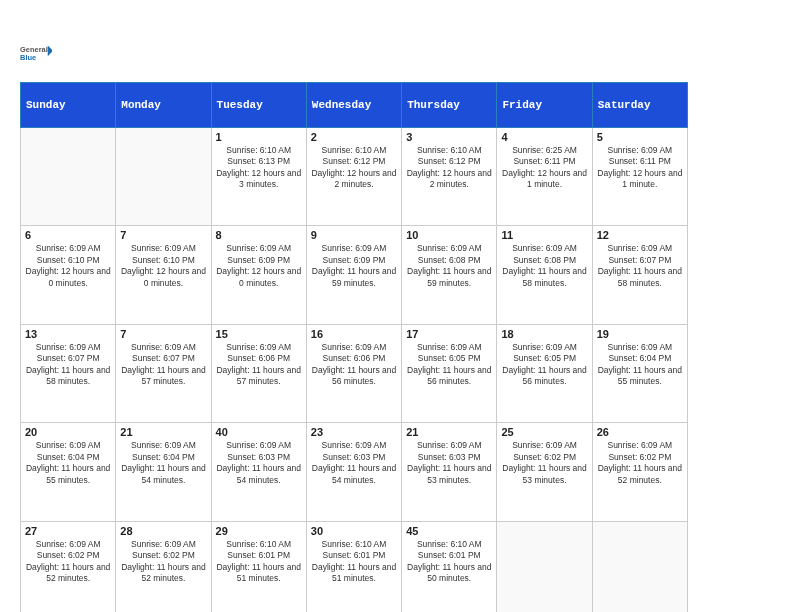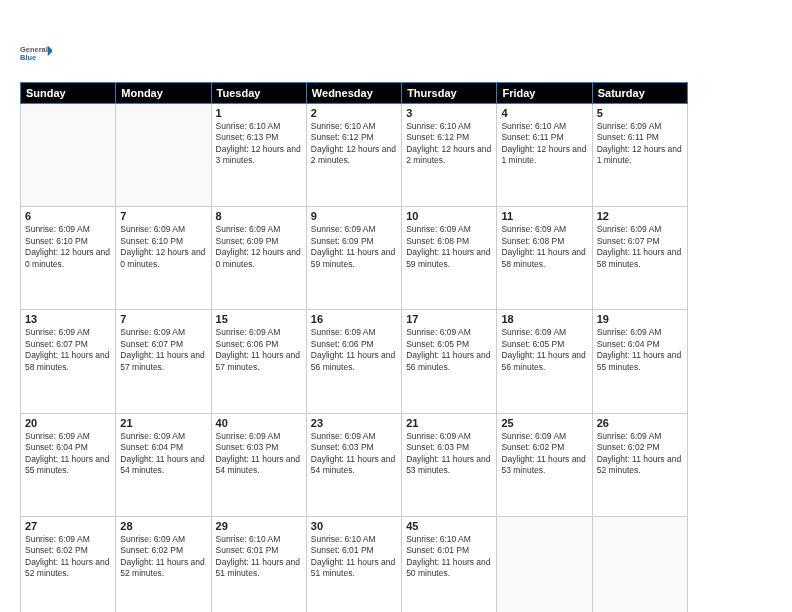--- a/index.html
+++ b/index.html
@@ -44,47 +44,49 @@
       color: #444;
     }
     .calendar {
       flex: 1;
       border: 1px solid #ccc;
       border-collapse: collapse;
       width: 100%;
       table-layout: fixed;
     }
     .calendar th {
-      background-color: #000000;
+      background-color: #1d4ed8;
       color: #fff;
       font-size: 11px;
       font-weight: bold;
-      padding: 4px 5px;
+      padding: 16px 5px;
       border: 1px solid #2a7fc1;
       text-align: left;
+      font-family: Liberation Mono, monospace;
     }
     .calendar td {
       border: 1px solid #ccc;
       vertical-align: top;
       padding: 3px 4px;
       font-size: 9px;
       color: #333;
       height: 88px;
     }
     .day-num {
       font-size: 11px;
       font-weight: bold;
       color: #222;
       display: block;
       margin-bottom: 2px;
     }
     .day-info {
       font-size: 8.5px;
       line-height: 1.35;
       color: #333;
+      text-align: center;
     }
     .empty-cell {
       background: #f9f9f9;
     }
   </style>
 </head>
 <body>
 
 <div class="page">
   <div class="header">
@@ -133,21 +135,21 @@
           </td>
           <td>
             <span class="day-num">3</span>
             <div class="day-info">Sunrise: 6:10 AM
 Sunset: 6:12 PM
 Daylight: 12 hours
 and 2 minutes.</div>
           </td>
           <td>
             <span class="day-num">4</span>
-            <div class="day-info">Sunrise: 6:10 AM
+            <div class="day-info">Sunrise: 6:25 AM
 Sunset: 6:11 PM
 Daylight: 12 hours
 and 1 minute.</div>
           </td>
           <td>
             <span class="day-num">5</span>
             <div class="day-info">Sunrise: 6:09 AM
 Sunset: 6:11 PM
 Daylight: 12 hours
 and 1 minute.</div>

